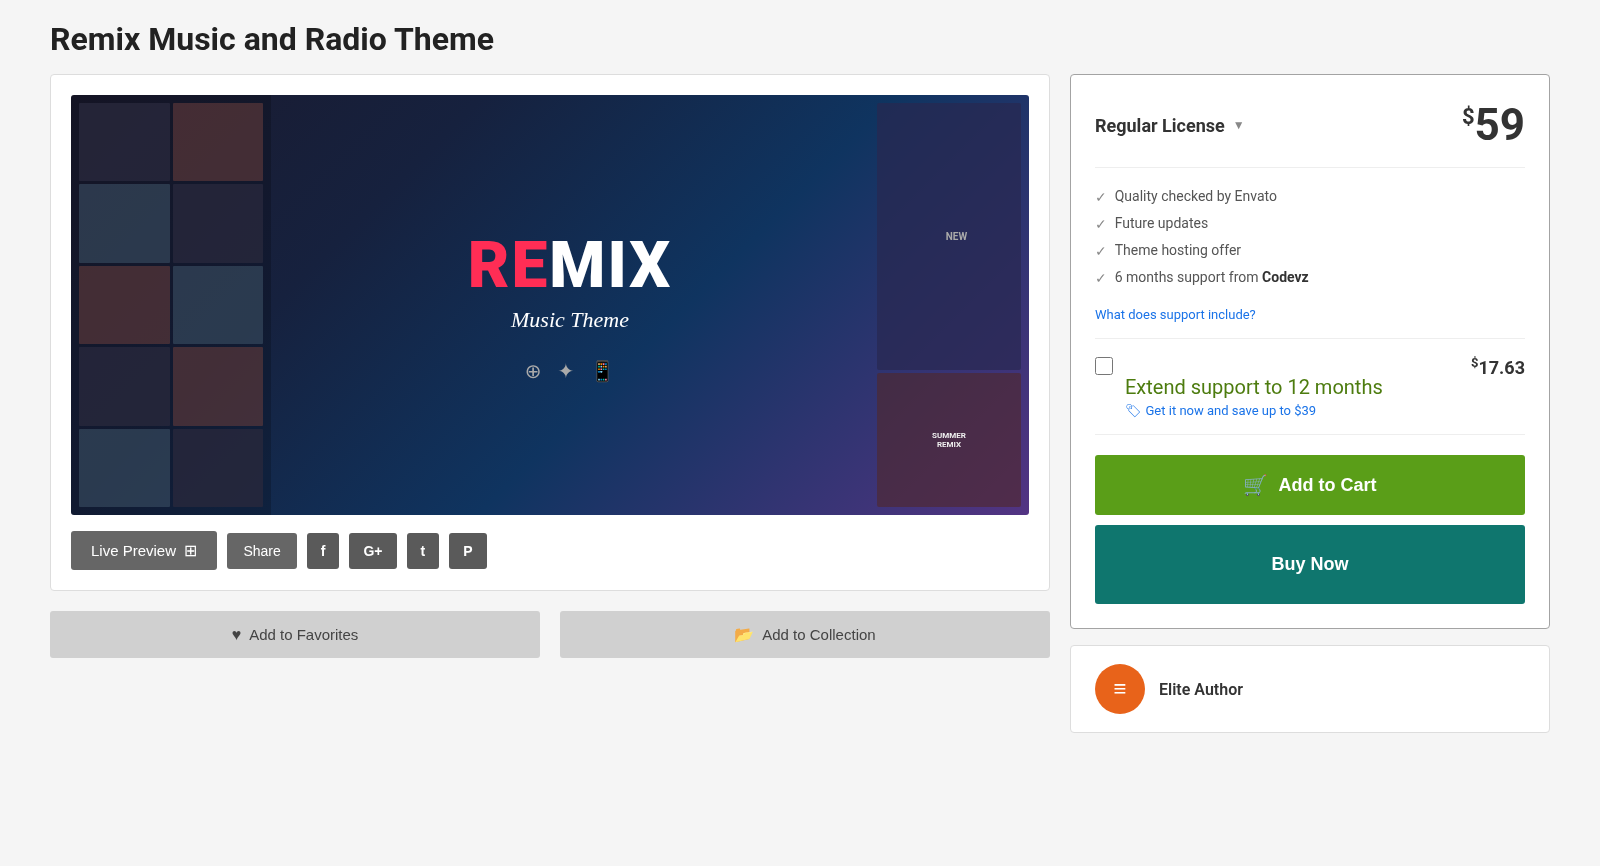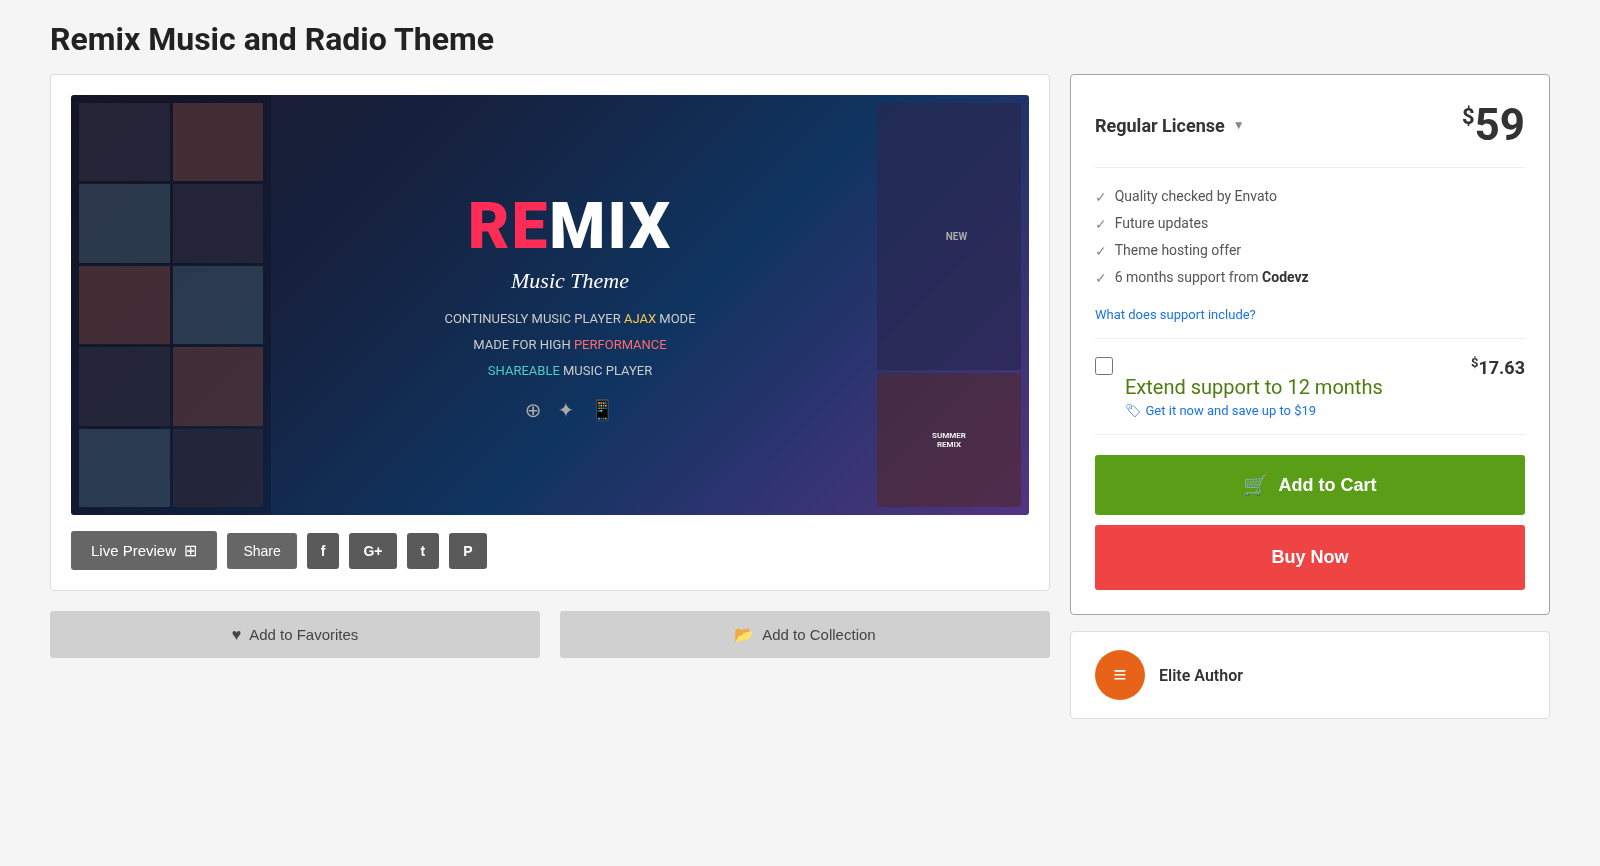--- a/index.html
+++ b/index.html
@@ -336,25 +336,25 @@
       font-size: 18px;
       font-weight: 600;
       cursor: pointer;
       margin-bottom: 10px;
     }
     .btn-buy-now {
       display: flex;
       align-items: center;
       justify-content: center;
       width: 100%;
-      background: #ef4444;
+      background: #0f766e;
       color: #fff;
       border: none;
       border-radius: 3px;
-      padding: 22px;
+      padding: 29px;
       font-size: 18px;
       font-weight: 600;
       cursor: pointer;
     }
     
     .author-card {
       background: #fff;
       border: 1px solid #ddd;
       border-radius: 4px;
       padding: 18px 24px;
@@ -419,25 +419,20 @@
                   <div class="thumb-cell t3"></div>
                   <div class="thumb-cell t1"></div>
                 </div>
             </div>
 
             <div class="preview-center">
               <div class="remix-logo">
                 <span class="remix-re">RE</span><span class="remix-mix">MIX</span>
               </div>
               <div class="remix-subtitle">Music Theme</div>
-              <div class="remix-features">
-                <div><span>CONTINUESLY MUSIC PLAYER </span><span class="ajax">AJAX</span><span> MODE</span></div>
-                <div><span>MADE FOR HIGH </span><span class="perf">PERFORMANCE</span></div>
-                <div><span class="share">SHAREABLE</span><span> MUSIC PLAYER</span></div>
-              </div>
               <div style="display:flex;gap:16px;margin-top:14px;color:#aaa;font-size:20px;">
                 <span>⊕</span>
                 <span>✦</span>
                 <span>📱</span>
               </div>
             </div>
 
             <div class="preview-right-thumb">
               <div class="thumb-tall" style="background:rgba(40,40,80,0.7);border-radius:2px;display:flex;align-items:center;justify-content:center;">
                 <span style="color:#aaa;font-size:10px;font-weight:700;">NEW</span>
@@ -509,21 +504,21 @@
         <div style="margin-bottom:16px;">
           <a href="#" style="color:#1a73e8;font-size:13px;text-decoration:none;">What does support include?</a>
         </div>
 
         <div class="support-extend">
           <input type="checkbox" class="extend-checkbox" style="">
           <div class="extend-info">
             <div class="extend-label">Extend support to 12 months</div>
             <div class="extend-save">
               <span style="color:#1a73e8;">🏷</span>
-              <span>Get it now and save up to $19</span>
+              <span>Get it now and save up to $39</span>
             </div>
           </div>
           <div class="extend-price">
             <span class="extend-price-dollar">$</span><span>17.63</span>
           </div>
         </div>
 
         <button class="btn-add-to-cart">
           <span style="font-size:20px;">🛒</span>
           <span>Add to Cart</span>

